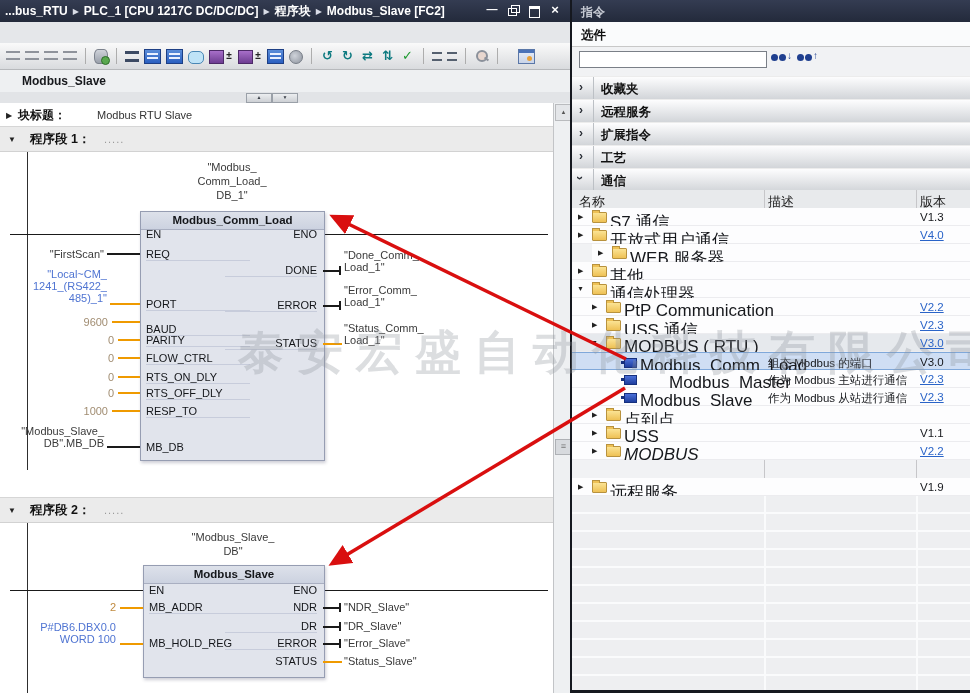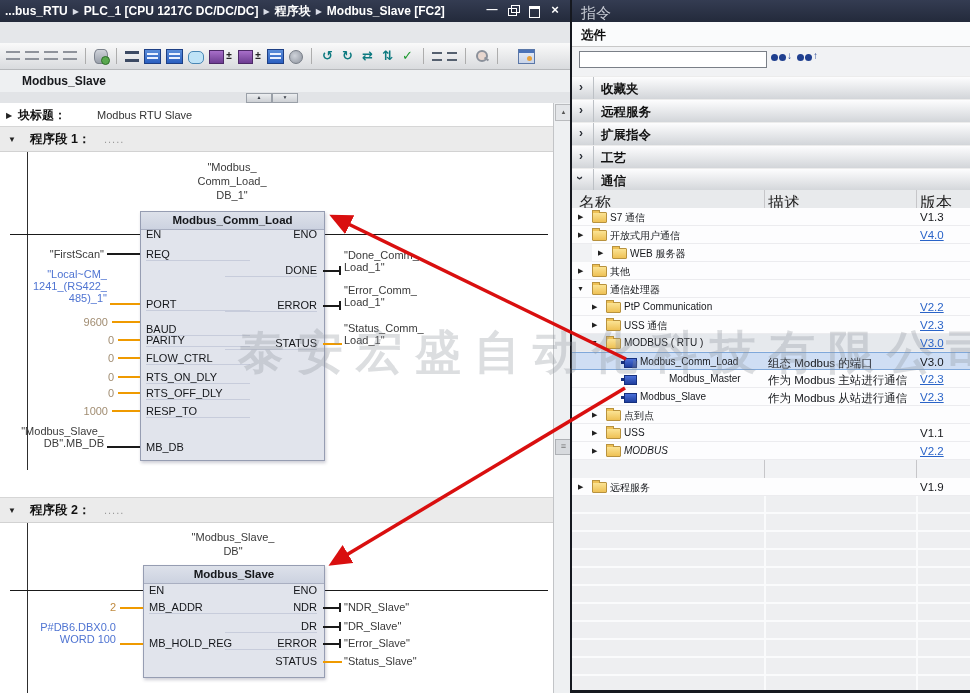--- a/index.html
+++ b/index.html
@@ -74,44 +74,44 @@
   .c-blue{color:#4f74d2;}
   .c-const{color:#a18d72;}
   .c-amber{color:#c08a3e;}
   
   .escroll{left:553px;top:103px;width:17px;height:590px;background:#eef0f2;border-left:1px solid #c2c4c7;box-sizing:border-box;}
   .escroll-up{position:absolute;left:1px;top:1px;width:15px;height:15px;background:#e4e6e9;border:1px solid #b9bbbe;font-size:6px;line-height:14px;text-align:center;color:#555;}
   .egrip{position:absolute;left:1px;top:336px;width:15px;height:14px;background:#d7dade;border:1px solid #aeb1b5;font-size:9px;line-height:12px;text-align:center;color:#777;}
   
   .panel{left:570px;top:0;width:400px;height:693px;background:#f1f2f4;border-left:2px solid #15181f;box-sizing:border-box;}
   .phead{position:absolute;left:0;top:0;width:398px;height:22px;background:linear-gradient(#343c52,#232a3b);}
-  .phead-label{position:absolute;left:9px;top:4px;font-size:15px;font-weight:normal;color:#c6cad3;}
+  .phead-label{position:absolute;left:9px;top:4px;font-size:12px;font-weight:bold;color:#c6cad3;}
   .opt-row{position:absolute;left:0;top:22px;width:398px;height:24px;background:#fafbfc;border-bottom:1px solid #c8c8c8;}
   .opt-label{position:absolute;left:9px;top:5px;font-size:12.5px;font-weight:bold;color:#111;}
   .searchbox{position:absolute;left:7px;top:51px;width:180px;height:15px;background:#fff;border:1px solid #7a7f87;font-size:11px;padding:0 3px;}
   .binoc{position:absolute;top:50px;width:20px;height:15px;}
   .binoc::before{content:"";position:absolute;left:1px;top:4px;width:7px;height:7px;border-radius:50%;background:#1f3f8f;box-shadow:8px 0 0 #1f3f8f;}
   .binoc .bar{position:absolute;right:-2px;top:0;font-size:10px;font-weight:bold;color:#1f3f8f;}
   .accbar{position:absolute;left:0;width:398px;height:22px;background:linear-gradient(#fdfdfe,#d2d5d9);border-top:1px solid #ececec;border-bottom:1px solid #a9adb3;}
   .accbar .chevcell{position:absolute;left:0;top:0;width:21px;height:22px;border-right:1px solid #bcc0c5;}
   .accbar .chev{position:absolute;left:7px;top:3px;font-size:12px;font-weight:bold;color:#2a2e36;}
   .accbar .chev.open{transform:rotate(90deg);top:2px;left:6px;}
   .accbar .albl{position:absolute;left:29px;top:4px;font-size:12.5px;font-weight:bold;color:#111;}
   .thead{position:absolute;left:0;top:190px;width:398px;height:18px;background:#e8eaec;border-bottom:1px solid #bdbdbd;}
-  .thead span{position:absolute;top:3px;font-size:16px;color:#222;text-decoration:underline;}
+  .thead span{position:absolute;top:3px;font-size:13px;color:#222;}
   .colsep{position:absolute;width:1px;background:#c6c6c9;}
   .trow{position:absolute;left:0;width:398px;height:18px;border-bottom:1px solid #ececef;background:#fdfdfe;box-sizing:border-box;}
   .trow.hl8{background:#e6e9ed;}
   .trow.sel{background:#cfdef4;border-top:1px solid #7fa8da;border-bottom:1px solid #7fa8da;}
   .tarrow{position:absolute;top:5px;font-size:7px;color:#222;}
   .folder{position:absolute;top:4px;width:13px;height:9px;background:linear-gradient(#fbe394,#eec155);border:1px solid #b8923e;border-radius:1px;}
   .folder::before{content:"";position:absolute;left:-1px;top:-3px;width:6px;height:2px;background:#eec155;border:1px solid #b8923e;border-bottom:none;}
   .blkicon{position:absolute;top:5px;width:11px;height:8px;background:linear-gradient(#4a6fd8,#1f3f9f);border:1px solid #16307e;}
   .blkicon::before{content:"";position:absolute;left:-4px;top:2px;width:4px;height:3px;background:#16307e;}
-  .tname{position:absolute;top:3px;font-size:10px;color:#16181c;white-space:nowrap;}
+  .tname{position:absolute;top:3px;font-size:17px;color:#16181c;white-space:nowrap;}
   .tdesc{position:absolute;left:196px;top:3px;font-size:11.5px;color:#16181c;white-space:nowrap;}
   .tver{position:absolute;left:348px;top:3px;font-size:11.5px;color:#16181c;}
   .tver.link{color:#2a64c8;text-decoration:underline;}
   .filler{position:absolute;left:0;top:496px;width:398px;height:194px;background:repeating-linear-gradient(180deg,#eeeff1 0px,#eeeff1 16px,#fafbfc 16px,#fafbfc 18px);}
   .pbottom{position:absolute;left:0;top:690px;width:398px;height:3px;background:#15181f;}
   
   .watermark{left:238px;top:322px;font-size:46px;font-weight:bold;color:#8d939b;opacity:.30;letter-spacing:13px;white-space:nowrap;z-index:40;}
   .arrows{left:0;top:0;z-index:60;pointer-events:none;}
 </style>
 </head>

